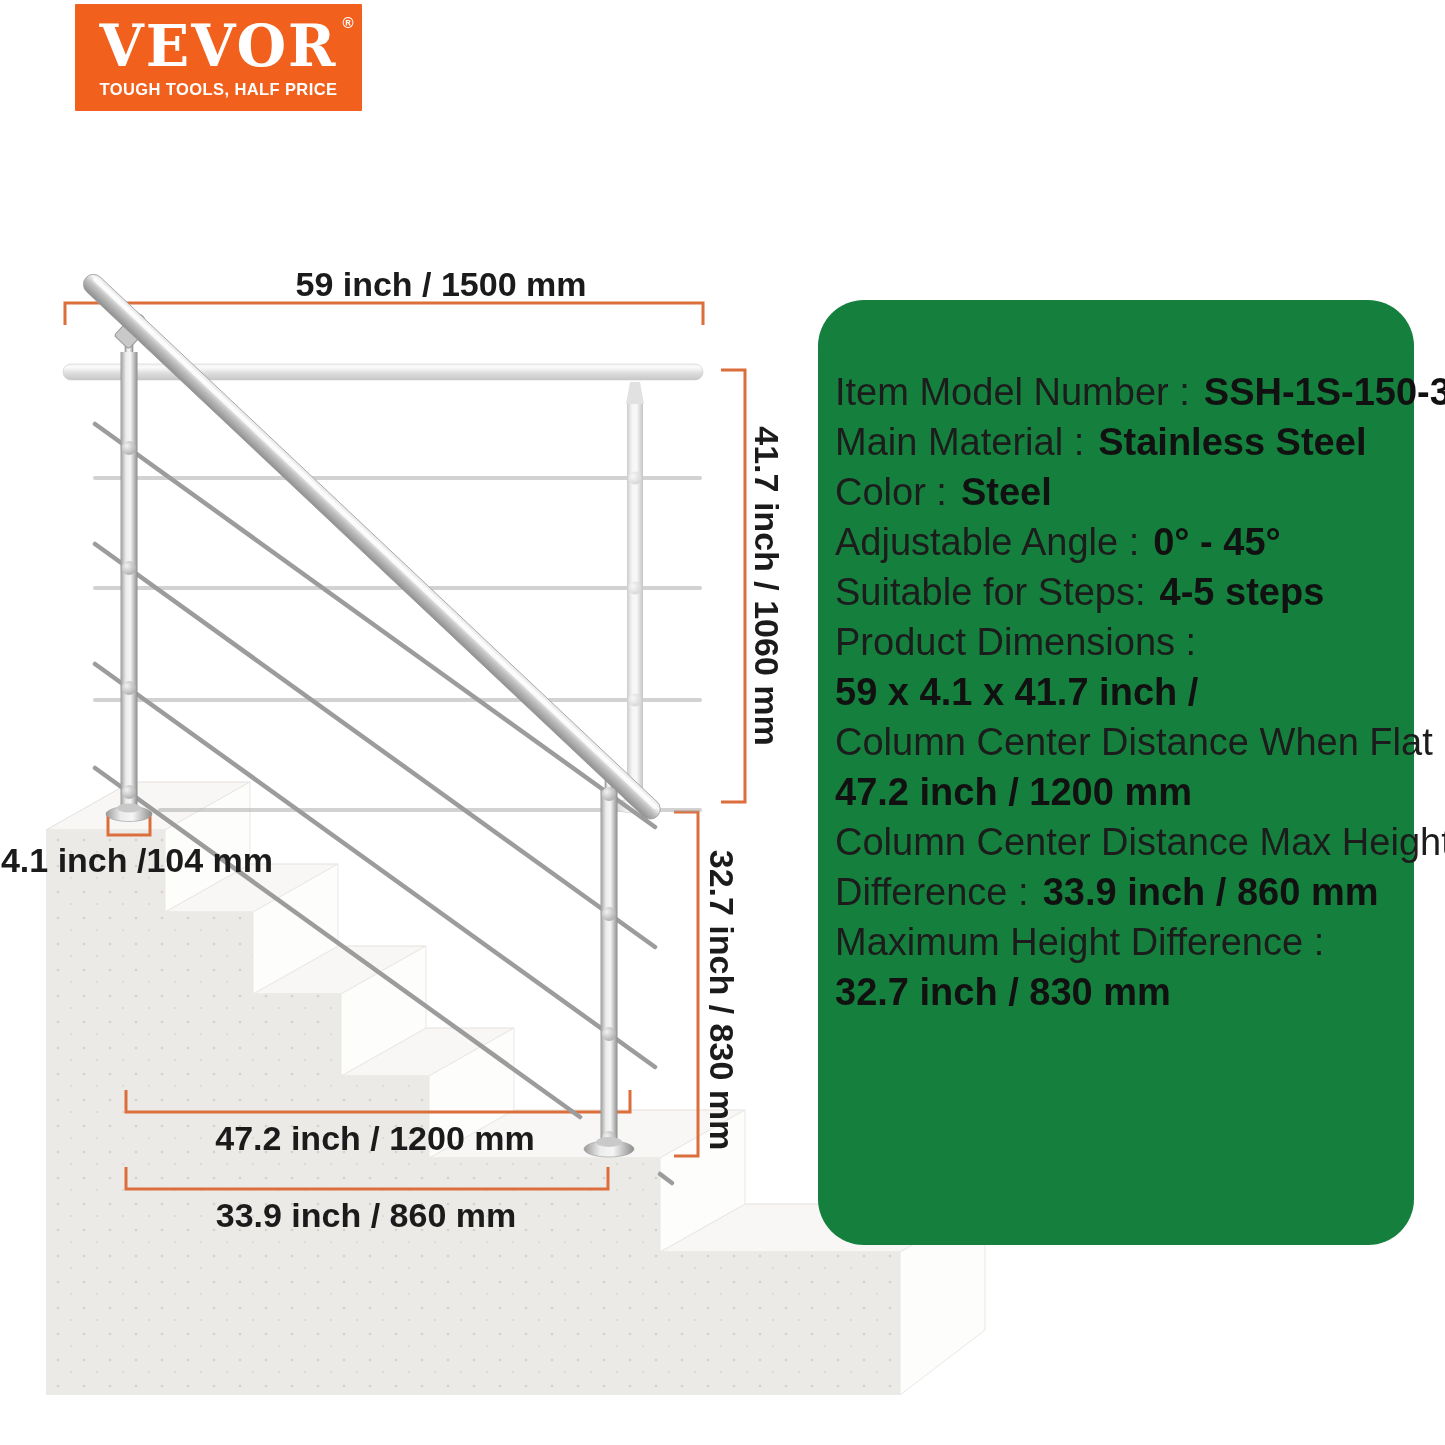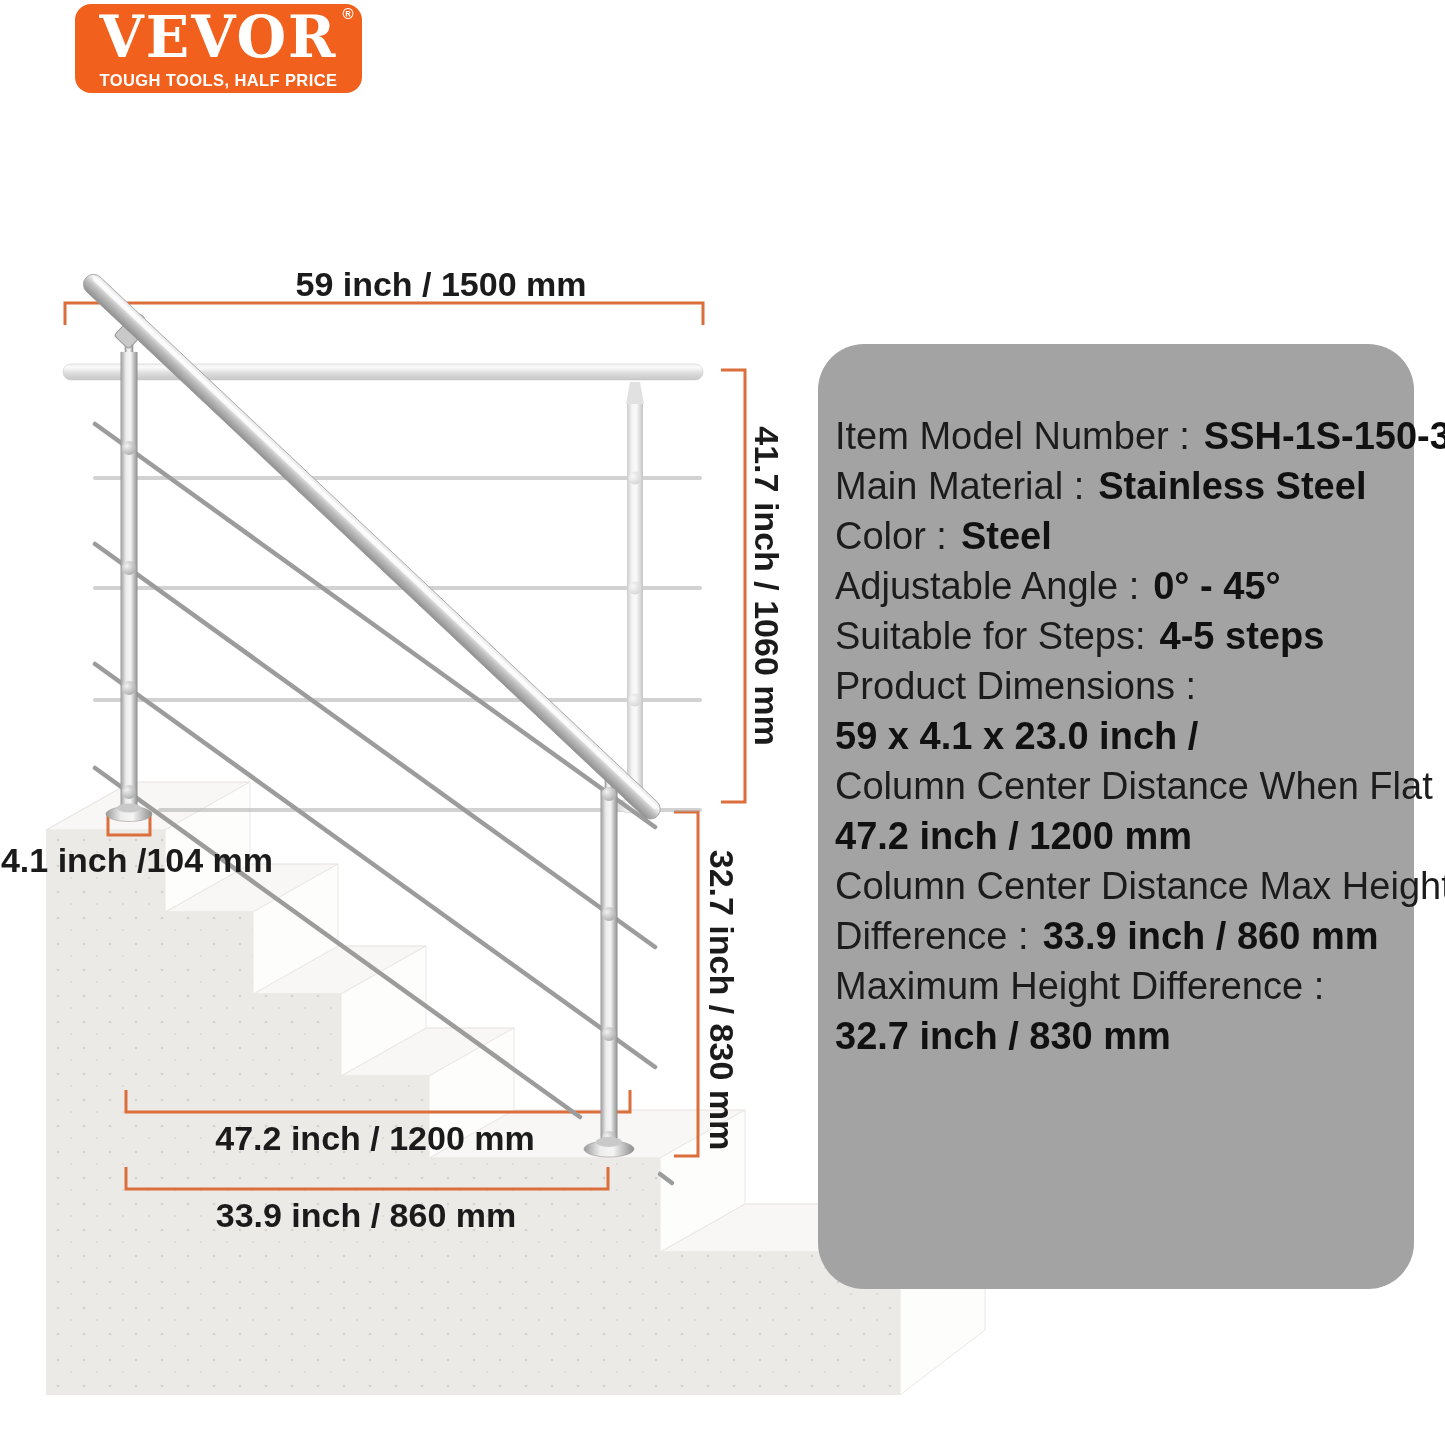--- a/index.html
+++ b/index.html
@@ -1,21 +1,21 @@
 <!DOCTYPE html>
 <html><head>
 <meta charset="utf-8">
 <style>
   html,body{margin:0;padding:0;background:#ffffff;}
   .stage{position:relative;width:1445px;height:1445px;background:#ffffff;overflow:hidden;
          font-family:"Liberation Sans",sans-serif;}
   .diagram-svg{position:absolute;left:0;top:0;width:1445px;height:1445px;}
 
   
-  .logo{position:absolute;left:75px;top:4px;width:287px;height:89px;border-radius:16px;
+  .logo{position:absolute;left:75px;top:4px;width:287px;height:107px;border-radius:1px;
         display:flex;flex-direction:column;align-items:center;justify-content:center;}
   .logo-brand-row{position:relative;line-height:1;}
   .logo-brand{font-family:"DejaVu Serif","Liberation Serif",serif;font-weight:700;
               font-size:57px;color:#ffffff;letter-spacing:2px;}
   .logo-reg{position:absolute;right:-16px;top:-2px;font-size:15px;color:#ffffff;font-weight:700;}
   .logo-tagline{margin-top:6px;font-size:16.5px;font-weight:700;color:#ffffff;letter-spacing:0.4px;white-space:nowrap;text-align:center;}
 
   
   .spec-panel{position:absolute;left:818px;top:300px;width:596px;height:945px;border-radius:46px;
               box-sizing:border-box;padding:67px 10px 0 17px;}
@@ -155,21 +155,21 @@
   </svg>
 
   <div class="logo" style="background: rgb(242, 96, 29);">
     <div class="logo-brand-row">
       <span class="logo-brand">VEVOR</span>
       <span class="logo-reg">®</span>
     </div>
     <div class="logo-tagline">TOUGH TOOLS, HALF PRICE</div>
   </div>
 
-  <div class="spec-panel" style="background: #a3a3a3; margin-top: 44px;">
+  <div class="spec-panel" style="background: #15803d;">
       <div class="spec-row">
         <span class="lbl">Item Model Number :</span>
         <span class="val">SSH-1S-150-3</span>
       </div>
       <div class="spec-row">
         <span class="lbl">Main Material :</span>
         <span class="val">Stainless Steel</span>
       </div>
       <div class="spec-row">
         <span class="lbl">Color :</span>
@@ -180,21 +180,21 @@
         <span class="val">0° - 45°</span>
       </div>
       <div class="spec-row">
         <span class="lbl">Suitable for Steps:</span>
         <span class="val">4-5 steps</span>
       </div>
       <div class="spec-row">
         <span class="lbl">Product Dimensions :</span>
       </div>
       <div class="spec-row">
-        <span class="val">59 x 4.1 x 23.0 inch /</span>
+        <span class="val">59 x 4.1 x 41.7 inch /</span>
       </div>
       <div class="spec-row">
         <span class="lbl">Column Center Distance When Flat :</span>
       </div>
       <div class="spec-row">
         <span class="val">47.2 inch / 1200 mm</span>
       </div>
       <div class="spec-row">
         <span class="lbl">Column Center Distance Max Height</span>
       </div>

